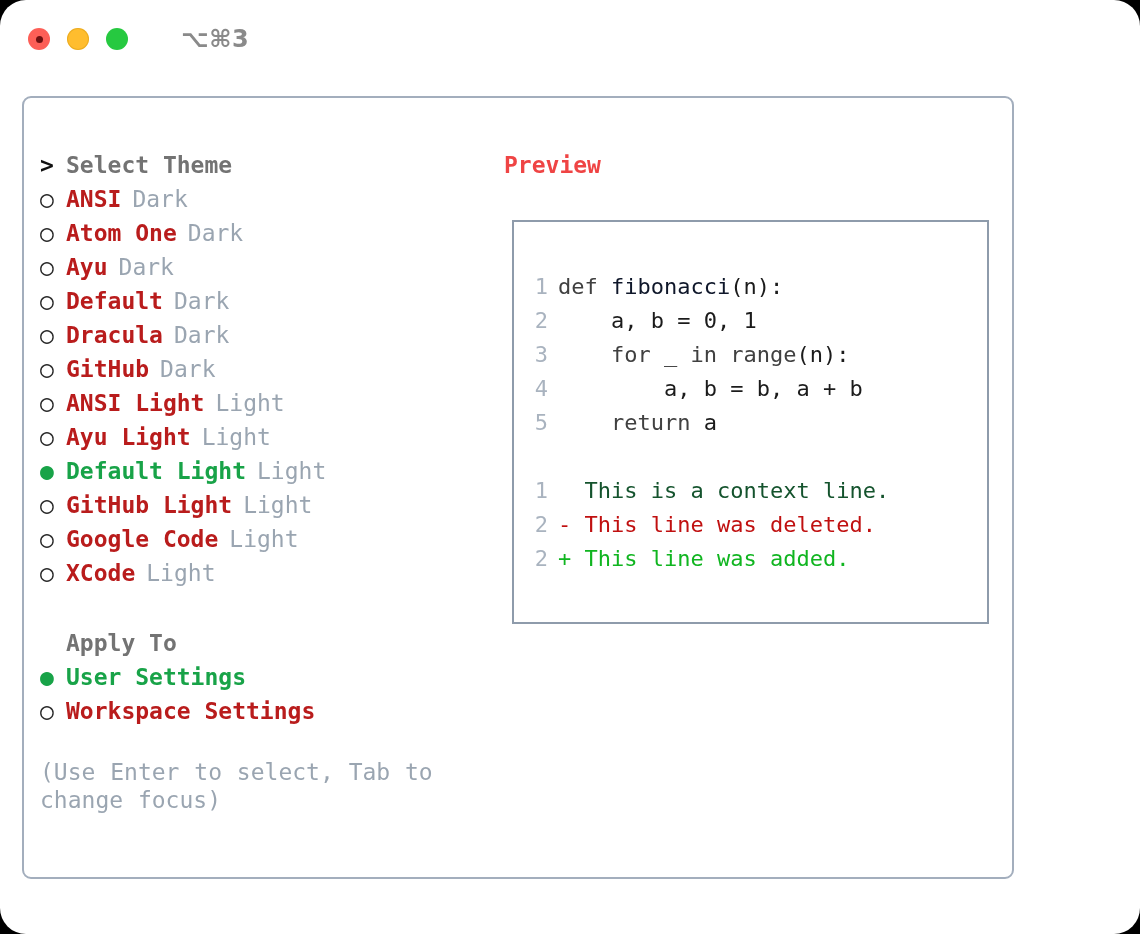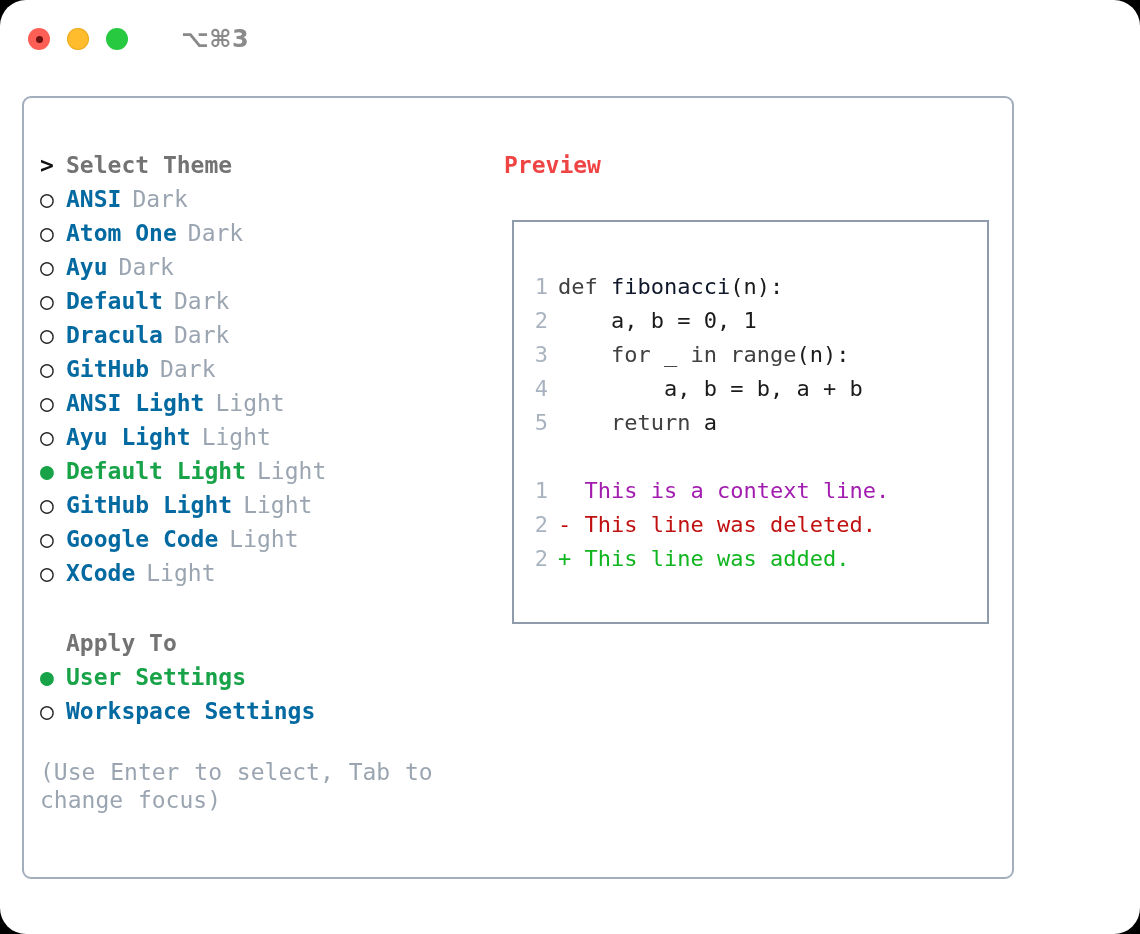--- a/index.html
+++ b/index.html
@@ -120,21 +120,21 @@
   }
   .marker.radio {
     color: #2b2b2b;
   }
   .marker.radio-on {
     color: #18a348;
   }
   .marker.blank { color: transparent; }
 
   .row-label {
-    color: #0369a1;
+    color: #b91c1c;
     font-weight: bold;
   }
   .row-label.header {
     color: #737373;
     font-weight: bold;
   }
   .row-label.selected {
     color: #18a348;
   }
   .row-tag {
@@ -195,21 +195,21 @@
     padding-right: 10px;
     box-sizing: border-box;
   }
   .code-text { white-space: pre; }
 
   .tok-kw   { color: #404040; }
   .tok-fn   { color: #0f172a; }
   .tok-plain{ color: #1b1b1b; }
 
   .diff-gap { height: 34px; }
-  .diff-ctx { color: #a21caf; }
+  .diff-ctx { color: #14532d; }
   .diff-del { color: #c01010; }
   .diff-add { color: #10b520; }
 </style>
 </head>
 <body>
 
 <div class="window-card">
 
   <div class="titlebar">
     <div class="lights">

